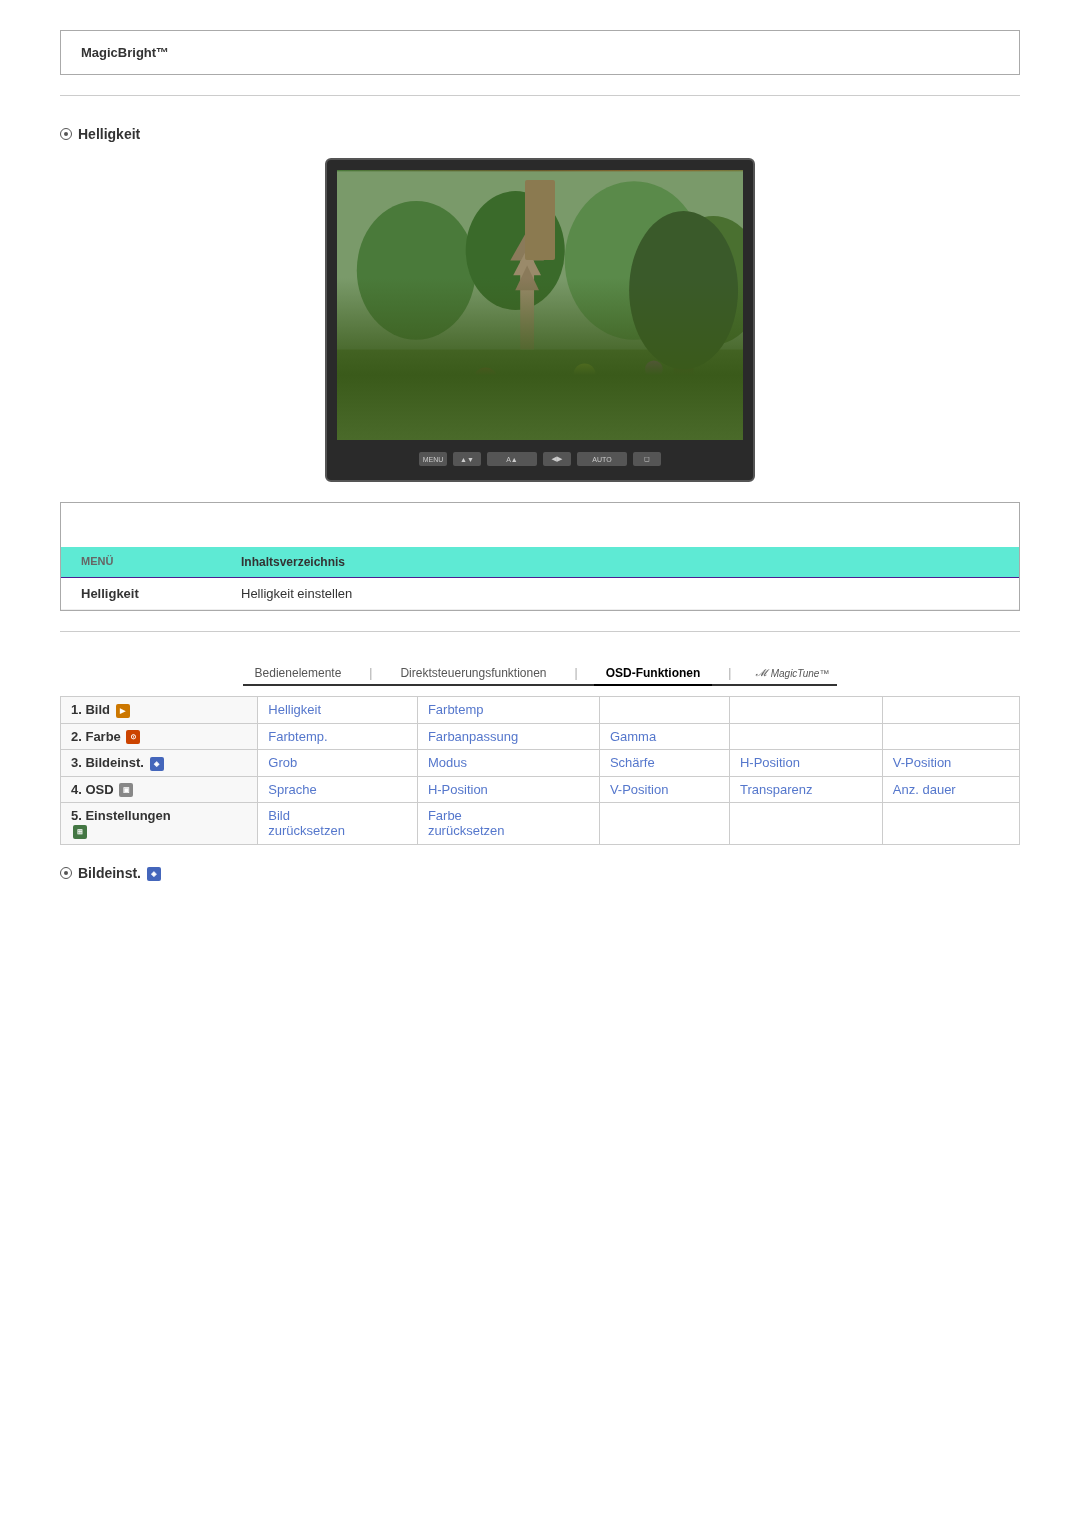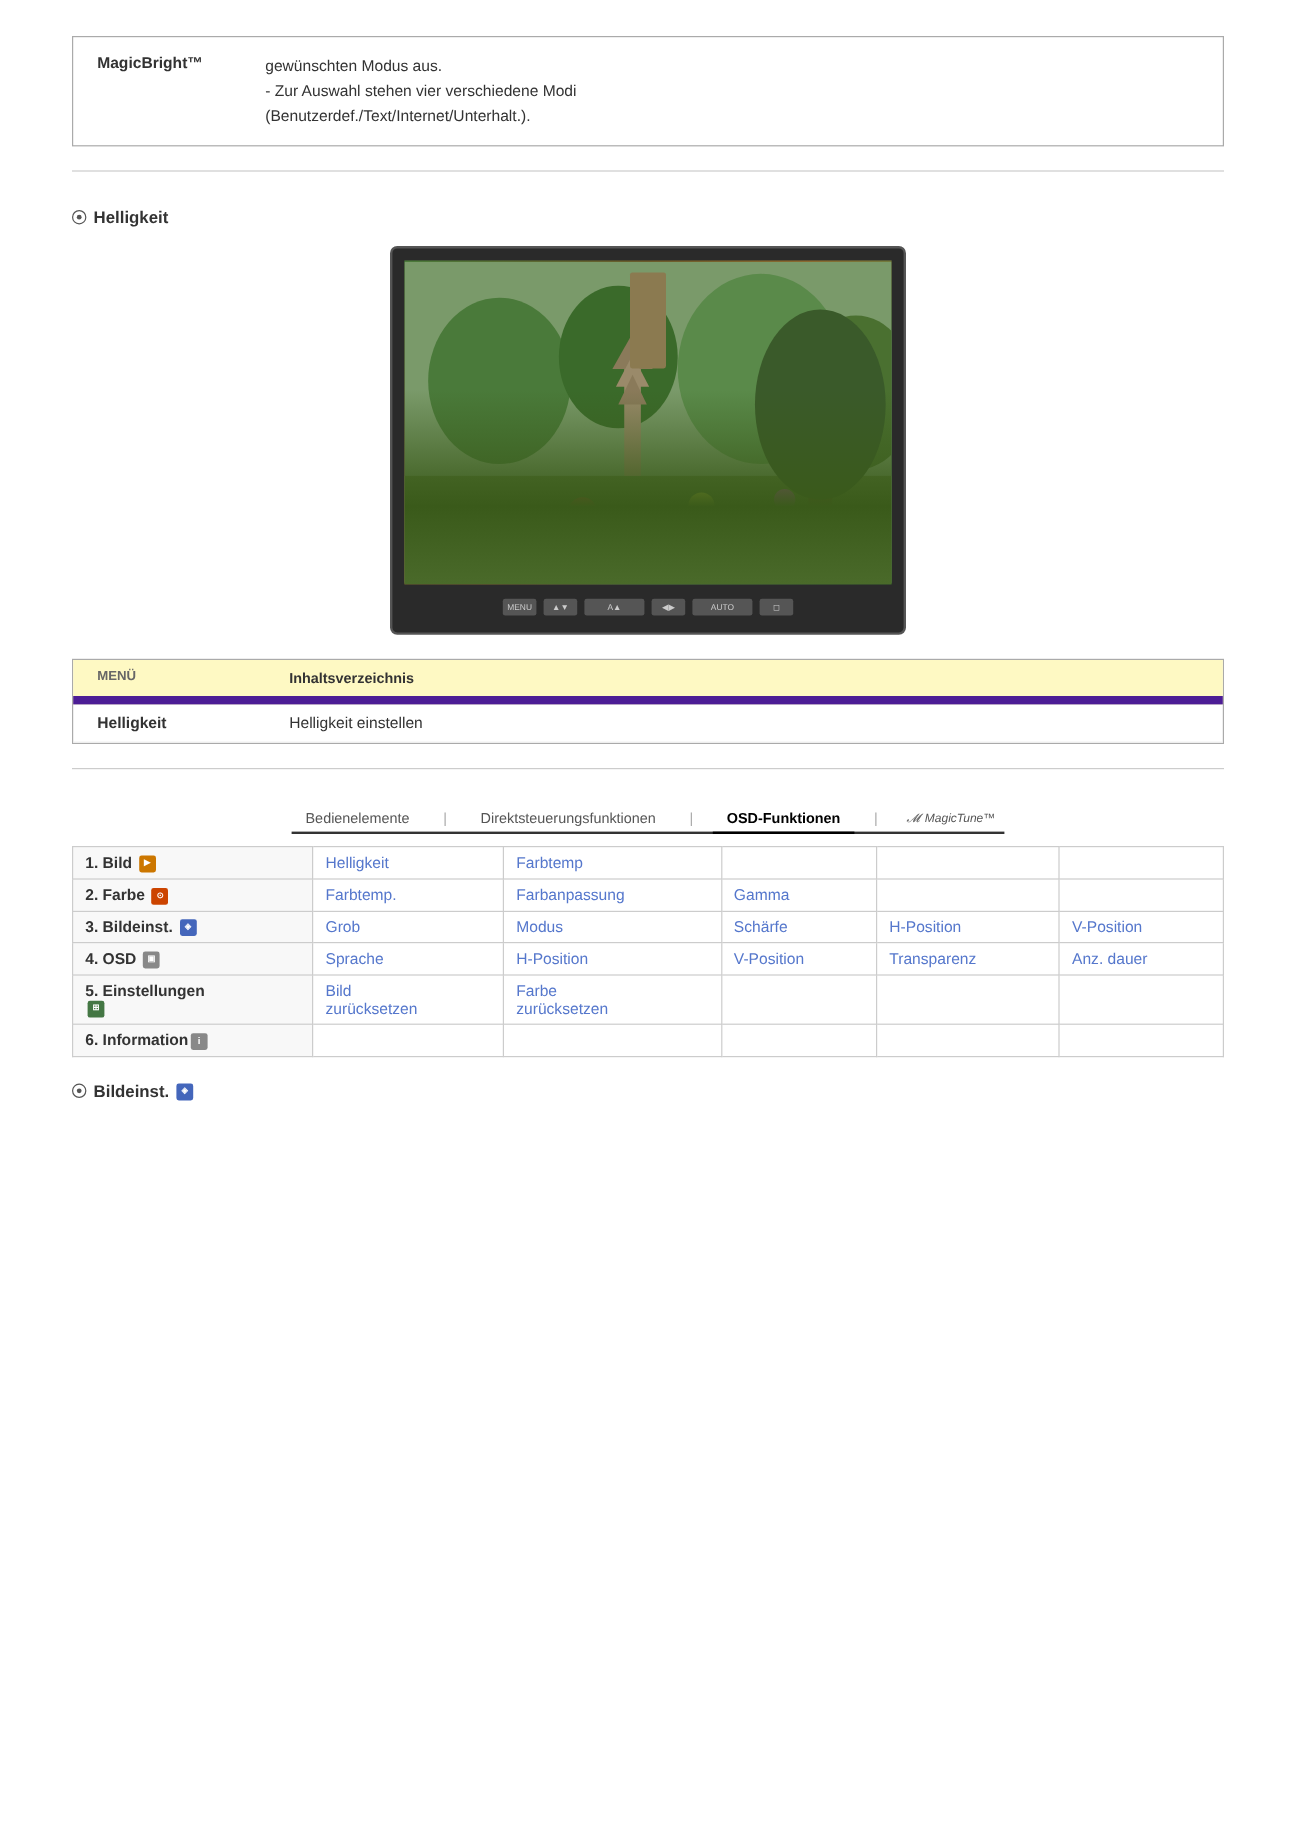--- a/index.html
+++ b/index.html
@@ -134,22 +134,23 @@
     }
 
     
     .menu-box {
       border: 1px solid #aaa;
       margin: 20px 60px;
     }
     .menu-box-header {
       display: flex;
       padding: 8px 20px;
-      background: #fef9c3;
-      border-bottom: 7px solid #4c1d95;
+      background: #5eead4;
+      border-bottom: 1px solid #4c1d95;
+      margin-top: 44px;
     }
     .menu-box-header .col1 {
       min-width: 160px;
       font-weight: bold;
       font-size: 11px;
       color: #666;
       text-transform: uppercase;
     }
     .menu-box-header .col2 {
       font-weight: bold;
@@ -262,25 +263,20 @@
     
     .bildeinst-section {
       margin: 20px 60px;
     }
   </style>
 </head>
 <body>
 
 <div class="top-box">
   <div class="label">MagicBright™</div>
-  <div class="content">
-    <span>gewünschten Modus aus.</span><br>
-    <span>- Zur Auswahl stehen vier verschiedene Modi</span><br>
-    <span>(Benutzerdef./Text/Internet/Unterhalt.).</span>
-  </div>
 </div>
 
 <hr class="divider">
 
 <div class="helligkeit-section">
   <div class="section-title">
     <span class="circle-icon"></span>
     <span>Helligkeit</span>
   </div>
 
@@ -408,30 +404,20 @@
       <td class="menu-item">
         5. Einstellungen<br><span class="icon-badge green">⊞</span>
       </td>
       <td class="blue-link">Bild<br>zurücksetzen</td>
       <td class="blue-link">Farbe<br>zurücksetzen</td>
       <td></td>
       <td></td>
       <td></td>
     </tr>
 
-    <tr>
-      <td class="menu-item">
-        6. Information<span class="icon-badge" style="background:#888;font-size:8px;">i</span>
-      </td>
-      <td></td>
-      <td></td>
-      <td></td>
-      <td></td>
-      <td></td>
-    </tr>
   </tbody>
 </table>
 
 <div class="bildeinst-section">
   <div class="section-title">
     <span class="circle-icon"></span>
     <span>Bildeinst. <span class="icon-badge blue">◈</span></span>
   </div>
 </div>
 

